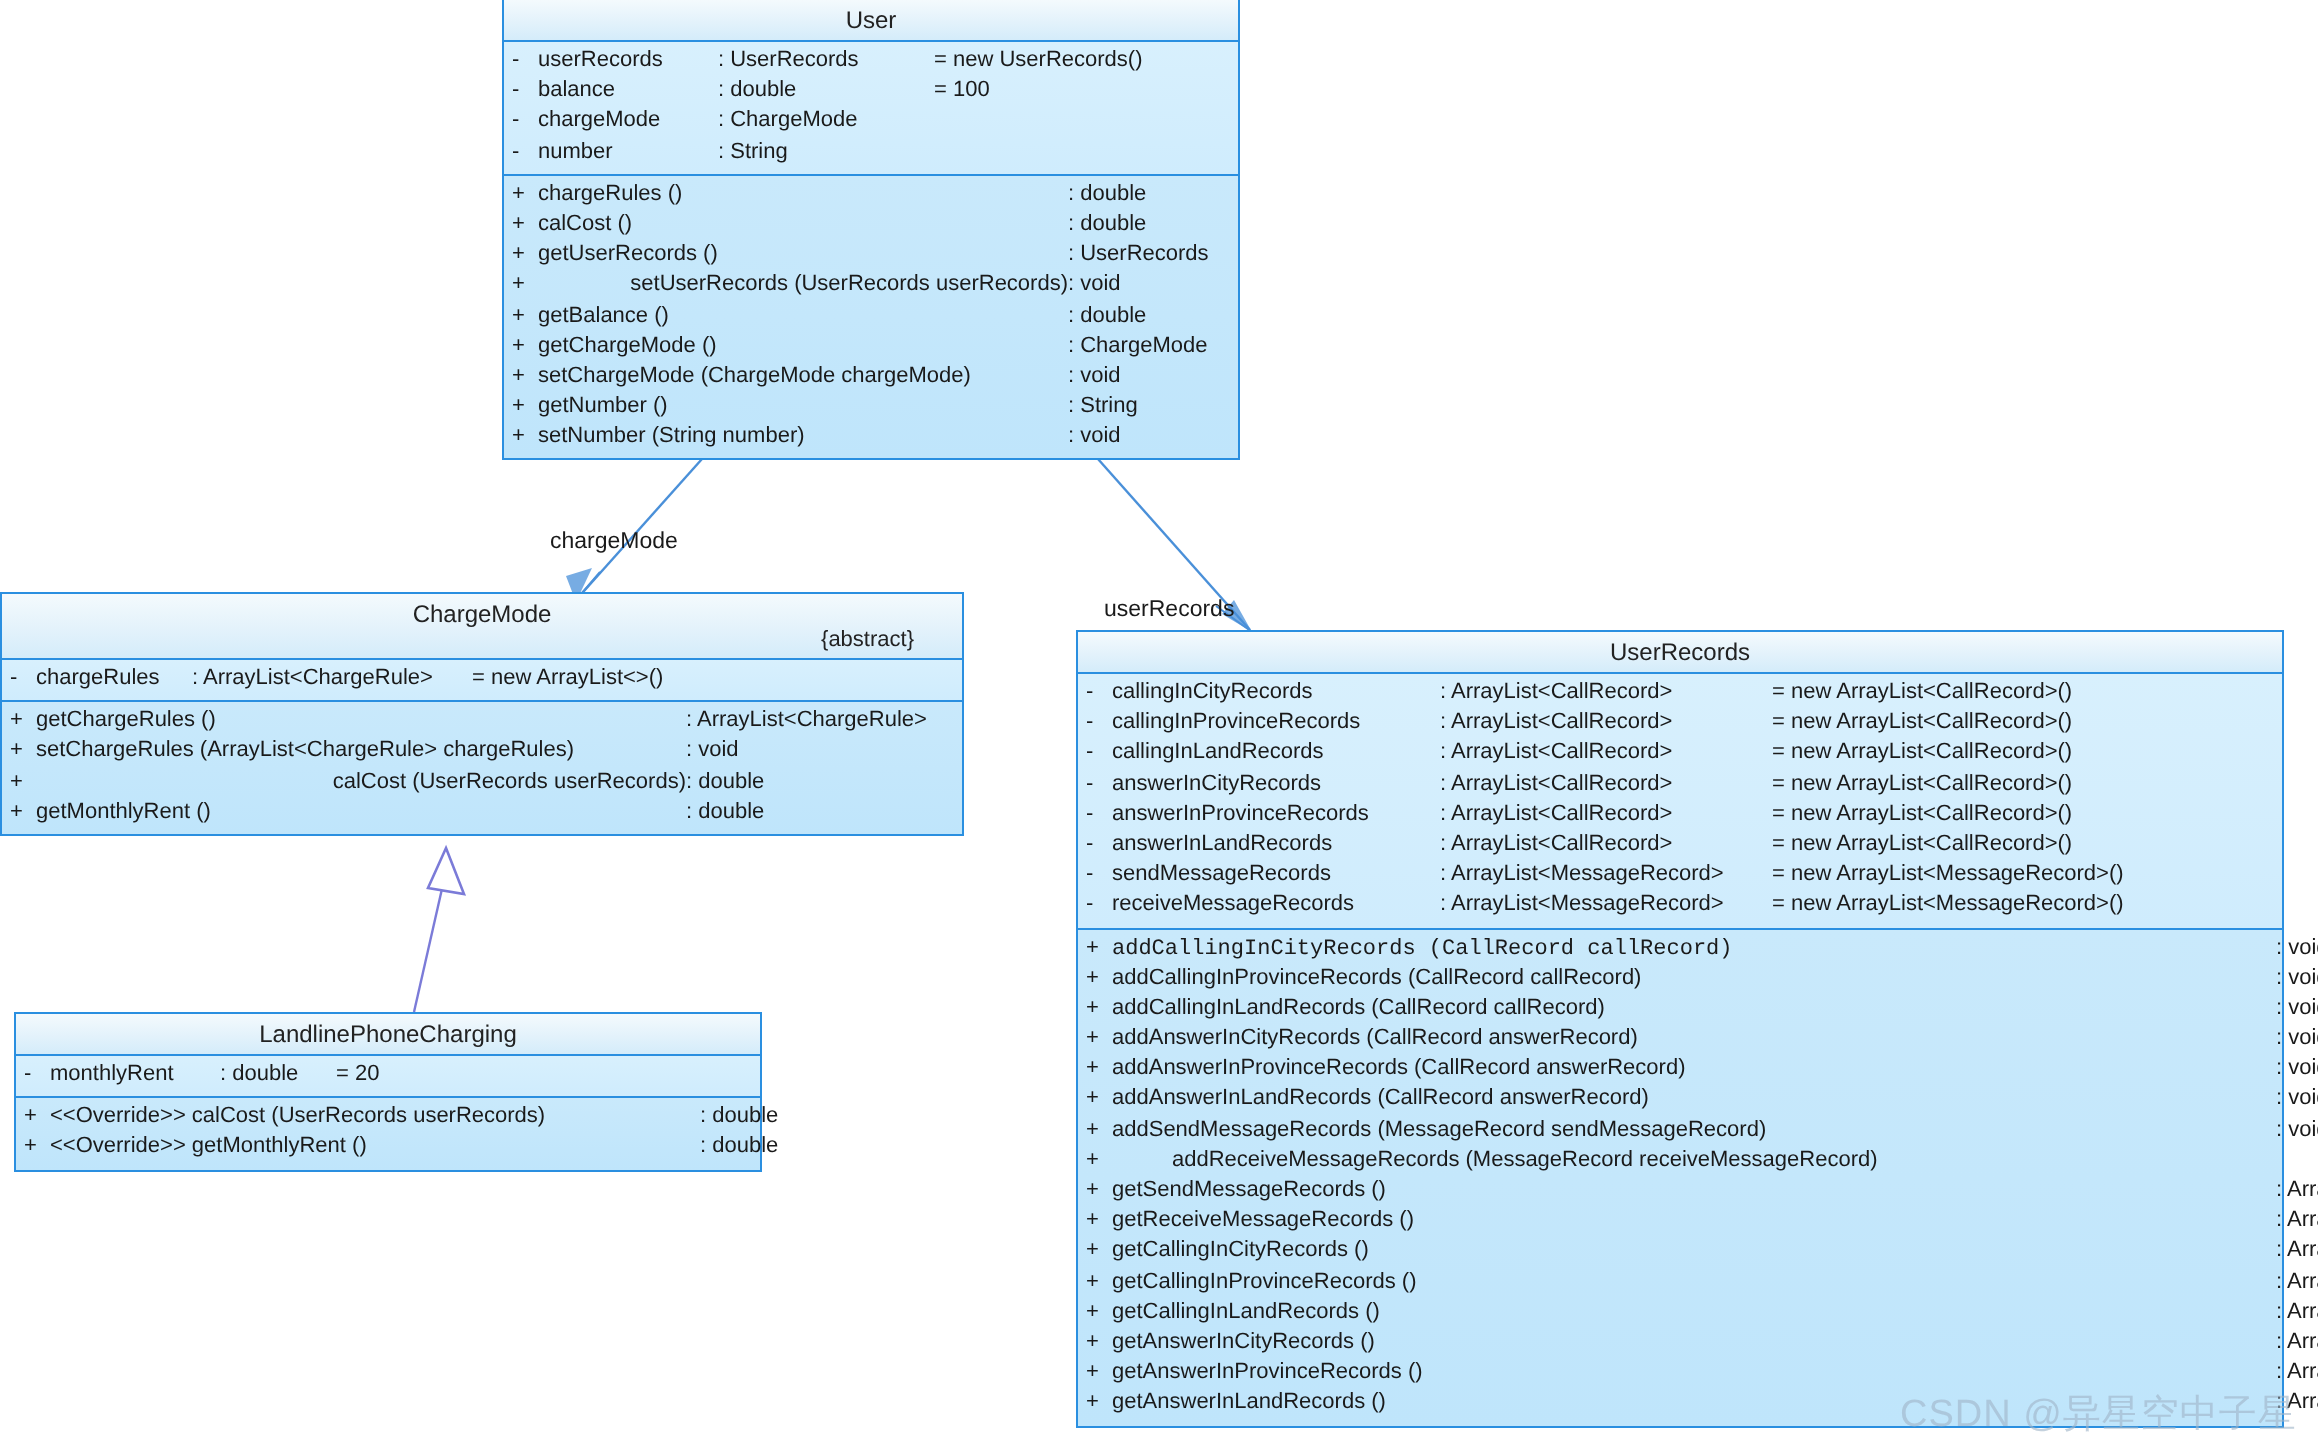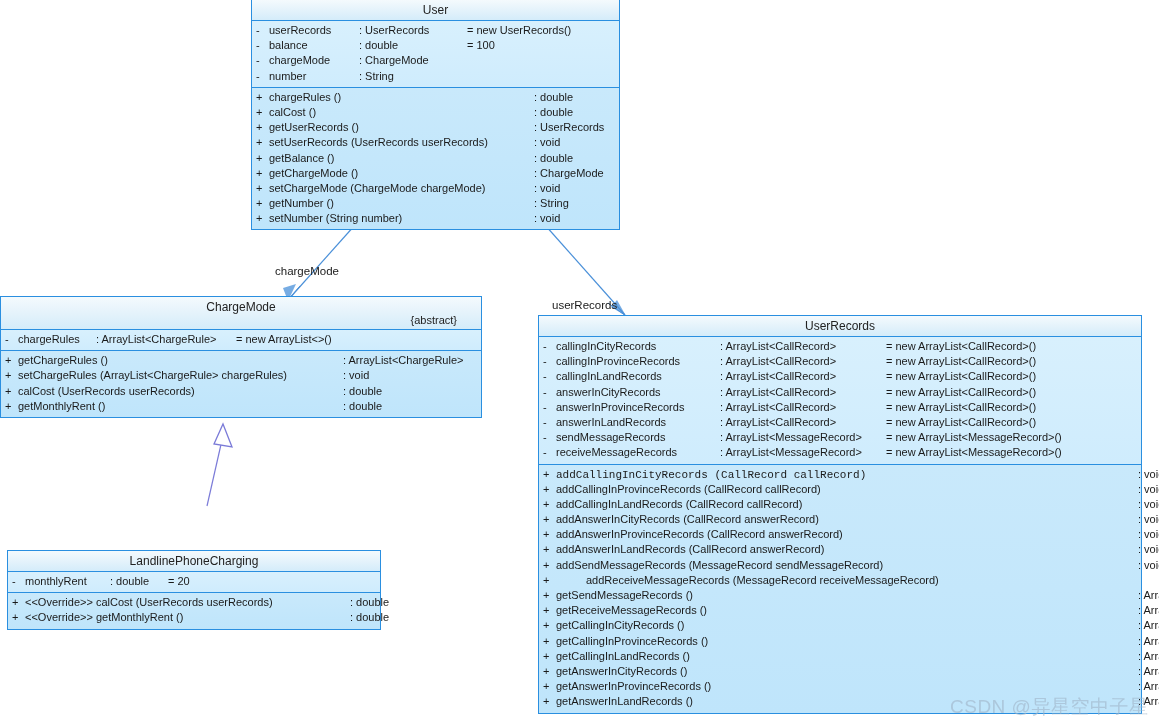--- a/index.html
+++ b/index.html
@@ -169,21 +169,21 @@
           <span class="mname" style="width: 265px; flex: 0 0 265px;">calCost ()</span>
           <span>: double</span>
         </div>
         <div class="row">
           <span class="vis">+</span>
           <span class="mname" style="width: 265px; flex: 0 0 265px;">getUserRecords ()</span>
           <span>: UserRecords</span>
         </div>
         <div class="row">
           <span class="vis">+</span>
-          <span class="mname" style="width: 265px; flex: 0 0 265px;">setUserRecords (UserRecords userRecords)</span>
+          <span class="mname" style="width: 265px; flex: 0 0 265px; text-align: right;">setUserRecords (UserRecords userRecords)</span>
           <span>: void</span>
         </div>
         <div class="row">
           <span class="vis">+</span>
           <span class="mname" style="width: 265px; flex: 0 0 265px;">getBalance ()</span>
           <span>: double</span>
         </div>
         <div class="row">
           <span class="vis">+</span>
           <span class="mname" style="width: 265px; flex: 0 0 265px;">getChargeMode ()</span>
@@ -226,32 +226,32 @@
           <span class="mname" style="width: 325px; flex: 0 0 325px;">getChargeRules ()</span>
           <span>: ArrayList&lt;ChargeRule&gt;</span>
         </div>
         <div class="row">
           <span class="vis">+</span>
           <span class="mname" style="width: 325px; flex: 0 0 325px;">setChargeRules (ArrayList&lt;ChargeRule&gt; chargeRules)</span>
           <span>: void</span>
         </div>
         <div class="row">
           <span class="vis">+</span>
-          <span class="mname" style="width: 325px; flex: 0 0 325px;">calCost (UserRecords userRecords)</span>
+          <span class="mname" style="width: 325px; flex: 0 0 325px; text-align: right;">calCost (UserRecords userRecords)</span>
           <span>: double</span>
         </div>
         <div class="row">
           <span class="vis">+</span>
           <span class="mname" style="width: 325px; flex: 0 0 325px;">getMonthlyRent ()</span>
           <span>: double</span>
         </div>
       </div>
   </div>
 
-  <div class="uml-class" id="box-landline" style="left:7px; top:506px; width:374px;margin-top:44px;">
+  <div class="uml-class" id="box-landline" style="left:7px; top:506px; width:374px;">
     <div class="uml-title">
       <span>LandlinePhoneCharging</span>
     </div>
     <div class="uml-section attrs light" id="landline-attrs">
         <div class="row">
           <span class="vis">-</span>
           <span class="mname" style="width: 85px; flex: 0 0 85px;">monthlyRent</span>
           <span class="col-type" style="width: 58px; flex: 0 0 58px;">: double</span>
           <span class="col-init">= 20</span>
         </div>

